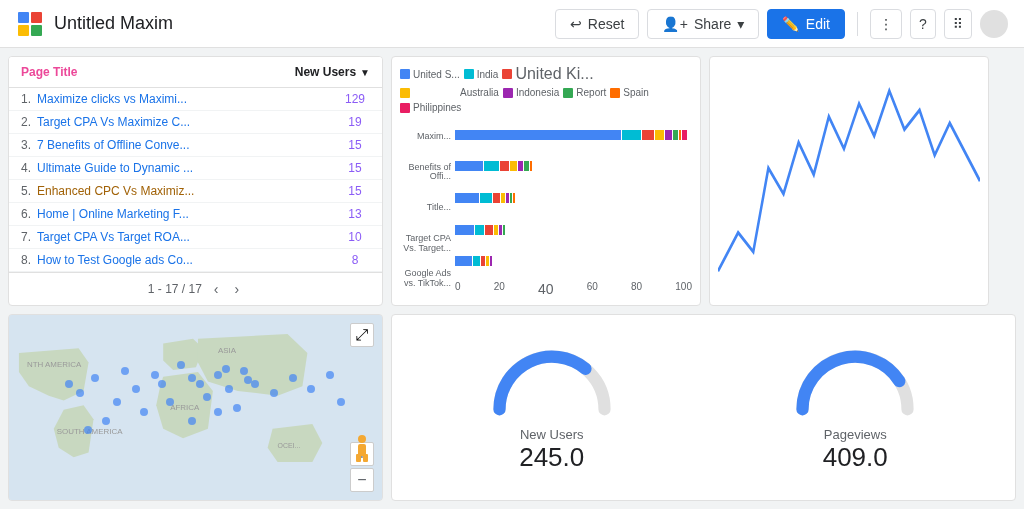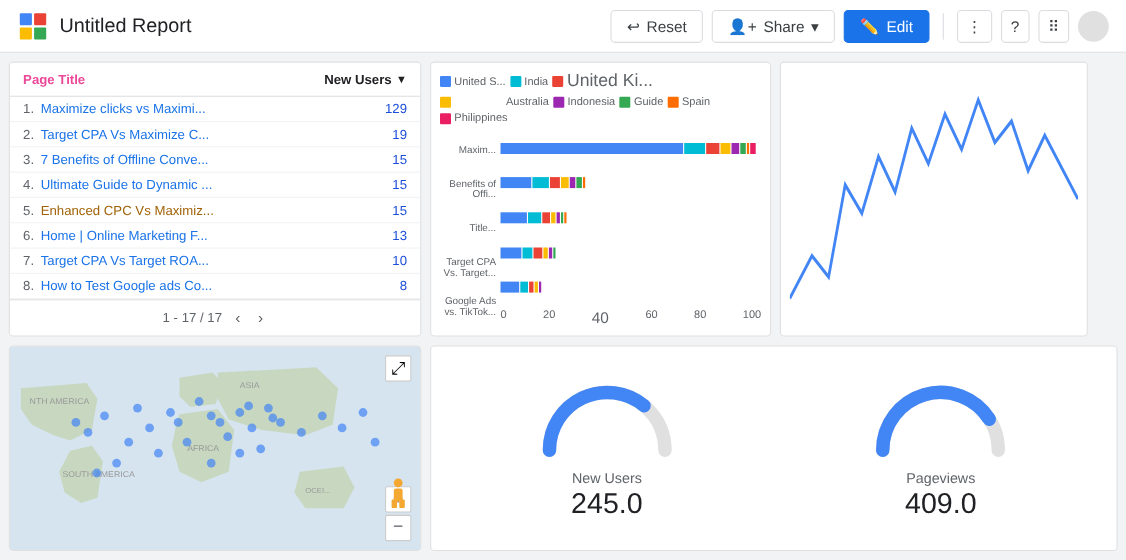--- a/index.html
+++ b/index.html
@@ -29,21 +29,21 @@
     
     .table-panel { width: 375px; flex-shrink: 0; display: flex; flex-direction: column; }
     .table-header-row { display: flex; background: #fff; border-bottom: 1px solid #e0e0e0; padding: 8px 12px; }
     .th-title { flex: 1; font-size: 12px; font-weight: 600; color: #ec4899; }
     .th-users { font-size: 12px; font-weight: 600; color: #202124; display: flex; align-items: center; gap: 4px; }
     .sort-arrow { font-size: 10px; }
     .table-body { flex: 1; overflow-y: auto; }
     .table-row-item { display: flex; align-items: center; padding: 4px 12px; border-bottom: 1px solid #f1f3f4; font-size: 12px; }
     .row-num { width: 16px; color: #5f6368; }
     .row-title { flex: 1; color: #1a73e8; white-space: nowrap; overflow: hidden; text-overflow: ellipsis; }
-    .row-val { color: #1d4ed8; font-size: 12px; min-width: 30px; text-align: right; }
+    .row-val { color: #8b5cf6; font-size: 12px; min-width: 30px; text-align: center; }
     .table-footer { padding: 6px 12px; display: flex; align-items: center; justify-content: center; gap: 8px; font-size: 12px; color: #5f6368; border-top: 1px solid #e0e0e0; }
     .nav-btn { background: none; border: none; cursor: pointer; color: #5f6368; font-size: 14px; padding: 2px 4px; }
 
     
     .bar-panel { flex: 1; display: flex; flex-direction: column; padding: 8px; }
     .legend { display: flex; flex-wrap: wrap; gap: 4px; margin-bottom: 6px; font-size: 11px; }
     .legend-item { display: flex; align-items: center; gap: 3px; }
     .legend-dot { width: 10px; height: 10px; border-radius: 1px; }
     .chart-area { flex: 1; display: flex; position: relative; }
     .y-labels { display: flex; flex-direction: column; justify-content: space-between; font-size: 10px; color: #5f6368; width: 55px; flex-shrink: 0; padding-right: 4px; text-align: right; }
@@ -76,21 +76,21 @@
 
 <div class="header">
   <div class="header-logo">
     <svg width="28" height="28" viewBox="0 0 28 28">
       <rect x="2" y="2" width="11" height="11" fill="#4285f4" rx="1"></rect>
       <rect x="15" y="2" width="11" height="11" fill="#ea4335" rx="1"></rect>
       <rect x="2" y="15" width="11" height="11" fill="#fbbc04" rx="1"></rect>
       <rect x="15" y="15" width="11" height="11" fill="#34a853" rx="1"></rect>
     </svg>
   </div>
-  <span class="header-title">Untitled Report</span>
+  <span class="header-title">Untitled Maxim</span>
   <div class="header-actions">
     <button class="btn">
       <span>↩</span>
       <span>Reset</span>
     </button>
     <button class="btn">
       <span>👤+</span>
       <span>Share</span>
       <span>▾</span>
     </button>
@@ -190,21 +190,21 @@
           <div class="legend-item">
             <div class="legend-dot" style="background:#fbbc04;"></div>
             <span style="font-size:10px;color:#5f6368;margin-left:47px;">Australia</span>
           </div>
           <div class="legend-item">
             <div class="legend-dot" style="background:#9c27b0;"></div>
             <span style="font-size:10px;color:#5f6368;">Indonesia</span>
           </div>
           <div class="legend-item">
             <div class="legend-dot" style="background:#34a853;"></div>
-            <span style="font-size:10px;color:#5f6368;">Guide</span>
+            <span style="font-size:10px;color:#5f6368;">Report</span>
           </div>
           <div class="legend-item">
             <div class="legend-dot" style="background:#ff6d00;"></div>
             <span style="font-size:10px;color:#5f6368;">Spain</span>
           </div>
           <div class="legend-item">
             <div class="legend-dot" style="background:#e91e63;"></div>
             <span style="font-size:10px;color:#5f6368;">Philippines</span>
           </div>
         </div>

